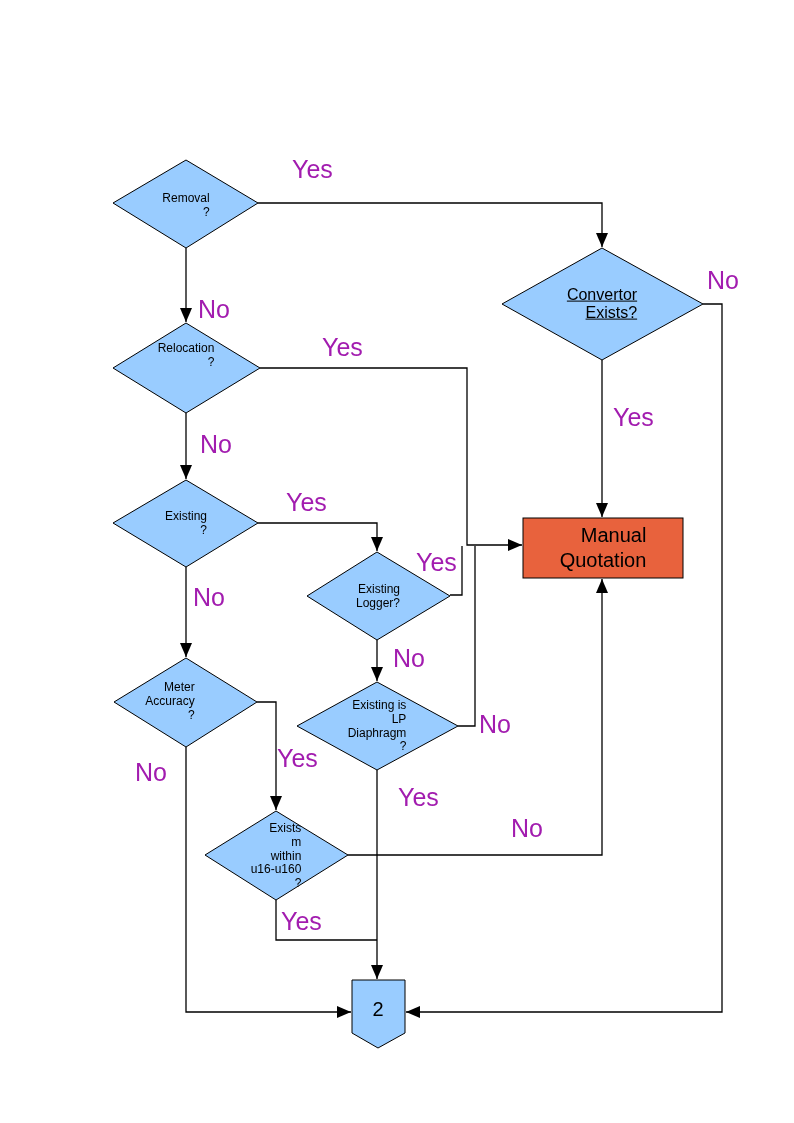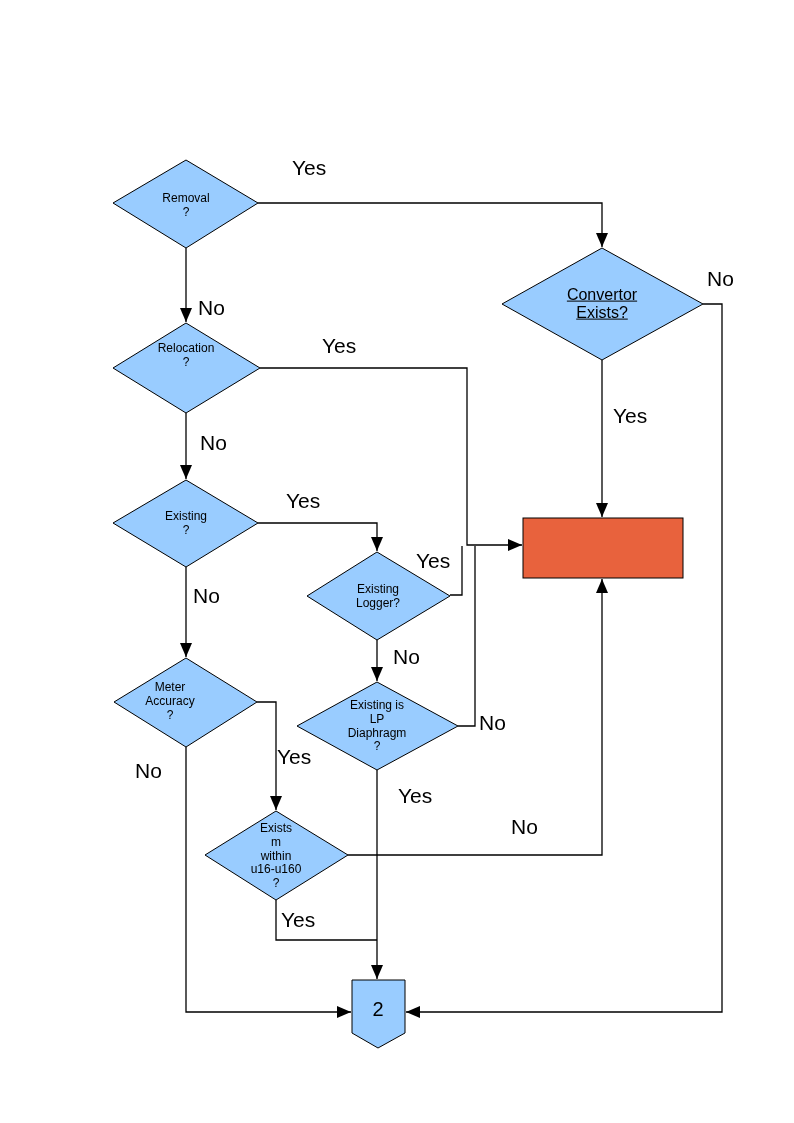--- a/index.html
+++ b/index.html
@@ -37,40 +37,40 @@
   }
   .flow-line {
     fill: none;
     stroke: #000000;
     stroke-width: 1.3;
   }
   .node-label {
     position: absolute;
     transform: translate(-50%, -50%);
     white-space: pre-line;
-    text-align: center;
+    text-align: right;
     color: #000000;
     font-size: 12px;
     line-height: 1.15;
   }
   .node-label.large {
     font-size: 16px;
     text-decoration: underline;
   }
   .node-label.process-label {
     font-size: 20px;
     line-height: 1.25;
   }
   .node-label.connector-label {
     font-size: 20px;
   }
   .edge-label {
     position: absolute;
-    color: #000000;
-    font-size: 21px;
+    color: #a21caf;
+    font-size: 25px;
     line-height: 1;
   }
 </style>
 </head>
 <body>
 
 <div class="canvas">
 
   <svg class="diagram-svg" width="794" height="1123" viewBox="0 0 794 1123">
     <defs>
@@ -127,20 +127,22 @@
 LP
 Diaphragm
 ?</div>
   <div class="node-label" style="left:276px; top:856px">Exists
 m
 within
 u16-u160
 ?</div>
   <div class="node-label large" style="left:602px; top:304px">Convertor
 Exists?</div>
+  <div class="node-label process-label" style="left:603px; top:548px">Manual
+Quotation</div>
   <div class="node-label connector-label" style="left:378px; top:1009px">2</div>
 
   <div class="edge-label" style="left:292px; top:157px">Yes</div>
   <div class="edge-label" style="left:198px; top:297px">No</div>
   <div class="edge-label" style="left:322px; top:335px">Yes</div>
   <div class="edge-label" style="left:200px; top:432px">No</div>
   <div class="edge-label" style="left:286px; top:490px">Yes</div>
   <div class="edge-label" style="left:193px; top:585px">No</div>
   <div class="edge-label" style="left:416px; top:550px">Yes</div>
   <div class="edge-label" style="left:393px; top:646px">No</div>

